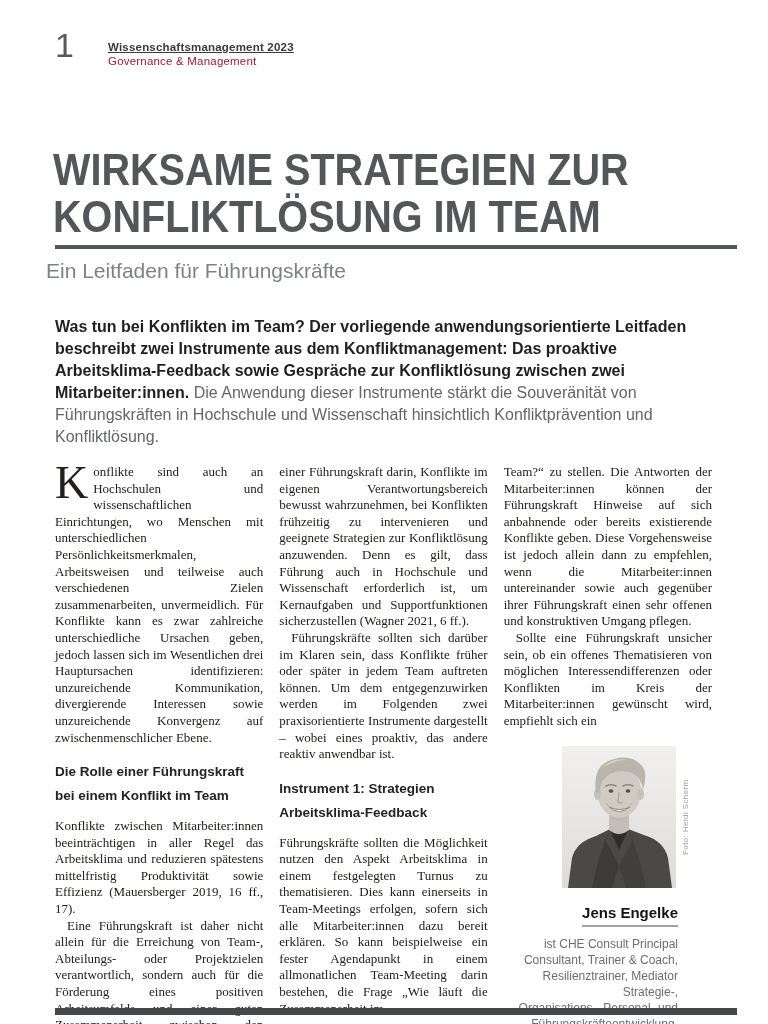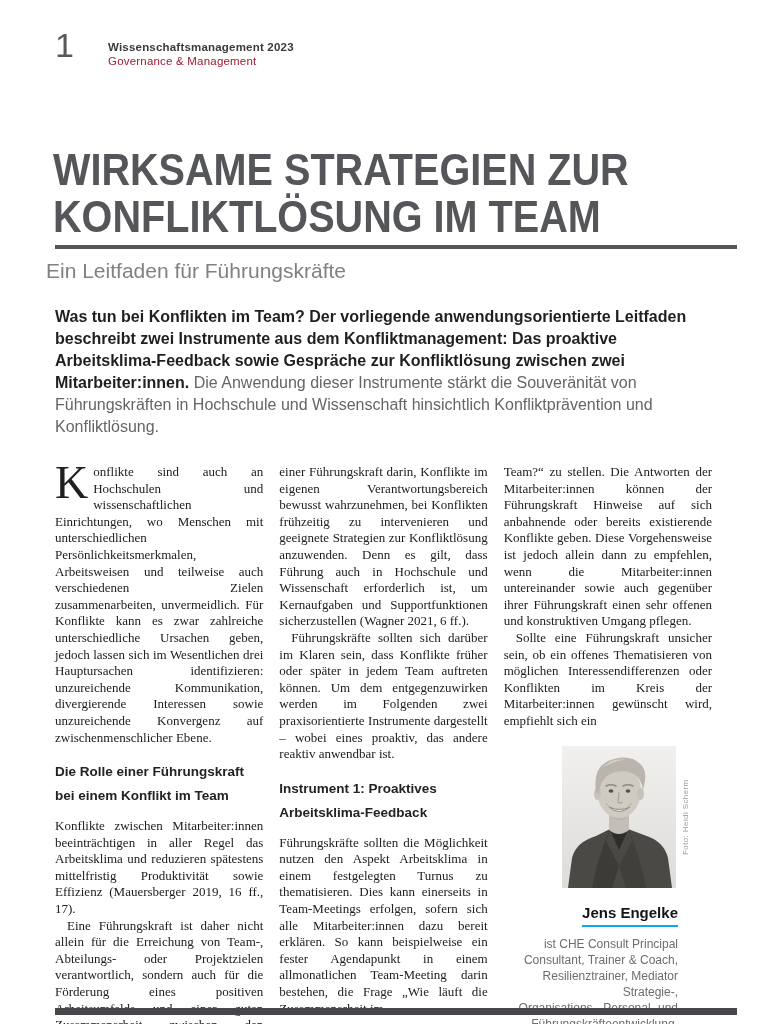--- a/index.html
+++ b/index.html
@@ -6,33 +6,33 @@
   .page{
     position:relative;width:768px;height:1024px;background:#ffffff;
     overflow:hidden;font-family:"Liberation Sans",sans-serif;color:#222;
   }
   
   .page-number{
     position:absolute;left:55px;top:28px;font-size:34px;font-weight:300;
     color:#58595c;line-height:34px;
   }
   .masthead{position:absolute;left:108px;top:40px;line-height:14px;}
-  .masthead .journal{font-size:11.5px;font-weight:bold;color:#3a3a3c;letter-spacing:.2px;}
+  .masthead .journal{font-size:11.5px;font-weight:bold;color:#3a3a3c;letter-spacing:.2px;text-decoration:underline;}
   .masthead .section{font-size:11.5px;font-weight:normal;color:#9e1b32;letter-spacing:.2px;}
   
   .title{
     position:absolute;left:53px;top:146px;font-size:45px;line-height:47px;
     font-weight:800;color:#55565a;letter-spacing:0px;white-space:pre-line;
     transform:scaleX(.88);transform-origin:left top;width:780px;
   }
   .title-rule{position:absolute;left:55px;top:245px;width:682px;height:4px;background:#55565a;}
   .subtitle{position:absolute;left:46px;top:259px;font-size:21px;color:#7f8184;font-weight:400;}
   
   .lead{
-    position:absolute;left:55px;top:306px;width:657px;
+    position:absolute;left:55px;top:316px;width:657px;
     font-size:16px;line-height:22px;margin:0;
   }
   .lead-bold{font-weight:bold;color:#1f1f21;}
   .lead-rest{color:#646567;}
   
   .columns{
     position:absolute;left:55px;top:464px;width:657px;
     display:grid;grid-template-columns:repeat(3,1fr);column-gap:16px;
   }
   .col p{
@@ -53,21 +53,21 @@
   .portrait{
     position:absolute;top:0;right:36px;width:114px;height:142px;display:block;
     box-shadow:0 0 0 1px #e2e2e2 inset;
   }
   .photo-credit{
     position:absolute;top:0;right:22px;height:142px;
     writing-mode:vertical-rl;transform:rotate(180deg);
     font-size:8px;color:#9b9b9b;letter-spacing:.4px;text-align:center;
   }
   .author-name{padding:158px 34px 0 0;text-align:right;font-size:15px;font-weight:bold;color:#151515;}
-  .author-name span{display:inline-block;border-bottom:2px solid #0ea5e9;padding-bottom:4px;}
+  .author-name span{display:inline-block;border-bottom:2px solid #a3a3a3;padding-bottom:4px;}
   .author-bio{
     margin-top:9px;padding-right:34px;text-align:right;
     font-size:12px;line-height:16px;color:#6c6d70;white-space:pre-line;
   }
   
   .footer-bar{position:absolute;left:55px;top:1008px;width:682px;height:7px;background:#45474a;}
 </style>
 </head>
 <body>
 
@@ -92,21 +92,21 @@
       <p><span class="dropcap">K</span><span>onflikte sind auch an Hochschulen und wissenschaftlichen Einrichtungen, wo Menschen mit unterschiedlichen Persönlichkeitsmerkmalen, Arbeitsweisen und teilweise auch verschiedenen Zielen zusammenarbeiten, unvermeidlich. Für Konflikte kann es zwar zahlreiche unterschiedliche Ursachen geben, jedoch lassen sich im Wesentlichen drei Hauptursachen identifizieren: unzureichende Kommunikation, divergierende Interessen sowie unzureichende Konvergenz auf zwischenmenschlicher Ebene.</span></p>
       <h3>Die Rolle einer Führungskraft
 bei einem Konflikt im Team</h3>
       <p>Konflikte zwischen Mitarbeiter:innen beeinträchtigen in aller Regel das Arbeitsklima und reduzieren spätestens mittelfristig Produktivität sowie Effizienz (Mauersberger 2019, 16 ff., 17).</p>
       <p class="indent">Eine Führungskraft ist daher nicht allein für die Erreichung von Team-, Abteilungs- oder Projektzielen verantwortlich, sondern auch für die Förderung eines positiven Arbeitsumfelds und einer guten Zusammenarbeit zwischen den Mitarbeiter:innen (Kammerhoff 2018, 141 ff.). Aus diesen Gründen bestehen unabdingbare Aufgaben</p>
     </div>
 
     <div class="col">
       <p>einer Führungskraft darin, Konflikte im eigenen Verantwortungsbereich bewusst wahrzunehmen, bei Konflikten frühzeitig zu intervenieren und geeignete Strategien zur Konfliktlösung anzuwenden. Denn es gilt, dass Führung auch in Hochschule und Wissenschaft erforderlich ist, um Kernaufgaben und Supportfunktionen sicherzustellen (Wagner 2021, 6 ff.).</p>
       <p class="indent">Führungskräfte sollten sich darüber im Klaren sein, dass Konflikte früher oder später in jedem Team auftreten können. Um dem entgegenzuwirken werden im Folgenden zwei praxisorientierte Instrumente dargestellt – wobei eines proaktiv, das andere reaktiv anwendbar ist.</p>
-      <h3>Instrument 1: Proaktives
+      <h3>Instrument 1: Strategien
 Arbeitsklima-Feedback</h3>
       <p>Führungskräfte sollten die Möglichkeit nutzen den Aspekt Arbeitsklima in einem festgelegten Turnus zu thematisieren. Dies kann einerseits in Team-Meetings erfolgen, sofern sich alle Mitarbeiter:innen dazu bereit erklären. So kann beispielweise ein fester Agendapunkt in einem allmonatlichen Team-Meeting darin bestehen, die Frage „Wie läuft die Zusammenarbeit im</p>
     </div>
 
     <div class="col">
       <p>Team?“ zu stellen. Die Antworten der Mitarbeiter:innen können der Führungskraft Hinweise auf sich anbahnende oder bereits existierende Konflikte geben. Diese Vorgehensweise ist jedoch allein dann zu empfehlen, wenn die Mitarbeiter:innen untereinander sowie auch gegenüber ihrer Führungskraft einen sehr offenen und konstruktiven Umgang pflegen.</p>
       <p class="indent">Sollte eine Führungskraft unsicher sein, ob ein offenes Thematisieren von möglichen Interessendifferenzen oder Konflikten im Kreis der Mitarbeiter:innen gewünscht wird, empfiehlt sich ein</p>
 
       <div class="author">
         <svg class="portrait" viewBox="0 0 114 142" xmlns="http://www.w3.org/2000/svg" aria-hidden="true">

